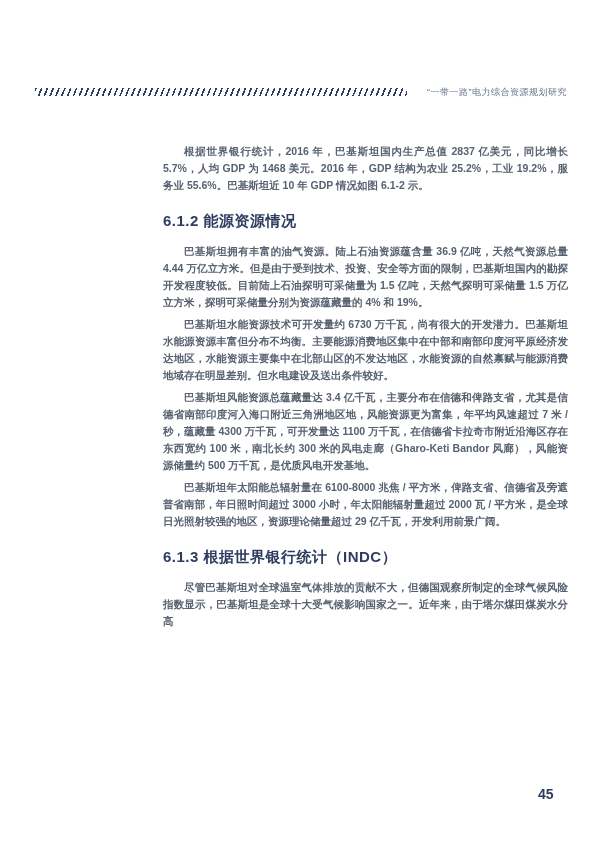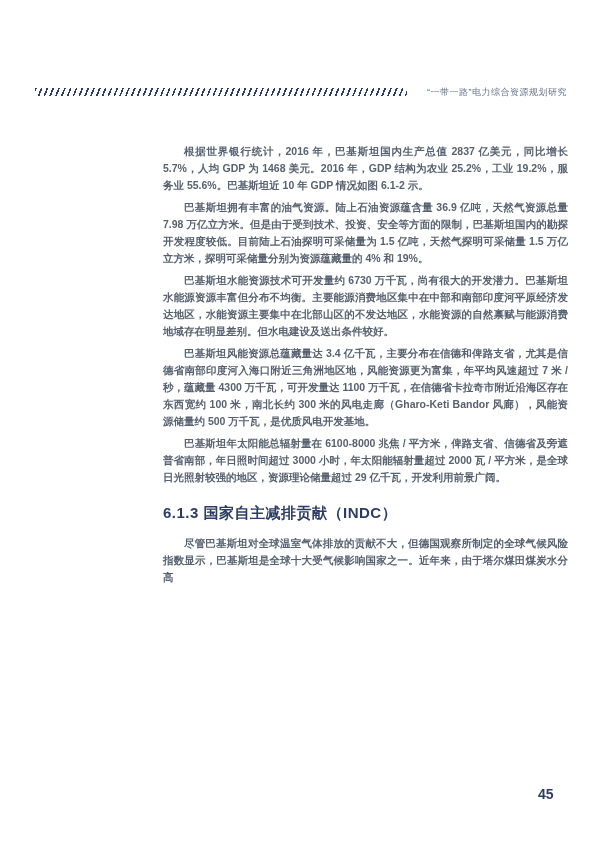--- a/index.html
+++ b/index.html
@@ -79,23 +79,24 @@
 
 <div class="page">
 
   <header class="doc-header">
     <div class="hatch"></div>
     <div class="running-title">“一带一路”电力综合资源规划研究</div>
   </header>
 
   <main class="content">
     <p>根据世界银行统计，2016 年，巴基斯坦国内生产总值 2837 亿美元，同比增长 5.7%，人均 GDP 为 1468 美元。2016 年，GDP 结构为农业 25.2%，工业 19.2%，服务业 55.6%。巴基斯坦近 10 年 GDP 情况如图 6.1-2 示。</p>
-    <p>巴基斯坦拥有丰富的油气资源。陆上石油资源蕴含量 36.9 亿吨，天然气资源总量 7.98 万亿立方米。但是由于受到技术、投资、安全等方面的限制，巴基斯坦国内的勘探开发程度较低。目前陆上石油探明可采储量为 1.5 亿吨，天然气探明可采储量 1.5 万亿立方米，探明可采储量分别为资源蕴藏量的 4% 和 19%。</p>
+    <h2>6.1.2 能源资源情况</h2>
+    <p>巴基斯坦拥有丰富的油气资源。陆上石油资源蕴含量 36.9 亿吨，天然气资源总量 4.44 万亿立方米。但是由于受到技术、投资、安全等方面的限制，巴基斯坦国内的勘探开发程度较低。目前陆上石油探明可采储量为 1.5 亿吨，天然气探明可采储量 1.5 万亿立方米，探明可采储量分别为资源蕴藏量的 4% 和 19%。</p>
     <p>巴基斯坦水能资源技术可开发量约 6730 万千瓦，尚有很大的开发潜力。巴基斯坦水能源资源丰富但分布不均衡。主要能源消费地区集中在中部和南部印度河平原经济发达地区，水能资源主要集中在北部山区的不发达地区，水能资源的自然禀赋与能源消费地域存在明显差别。但水电建设及送出条件较好。</p>
     <p>巴基斯坦风能资源总蕴藏量达 3.4 亿千瓦，主要分布在信德和俾路支省，尤其是信德省南部印度河入海口附近三角洲地区地，风能资源更为富集，年平均风速超过 7 米 / 秒，蕴藏量 4300 万千瓦，可开发量达 1100 万千瓦，在信德省卡拉奇市附近沿海区存在东西宽约 100 米，南北长约 300 米的风电走廊（Gharo-Keti Bandor 风廊），风能资源储量约 500 万千瓦，是优质风电开发基地。</p>
     <p>巴基斯坦年太阳能总辐射量在 6100-8000 兆焦 / 平方米，俾路支省、信德省及旁遮普省南部，年日照时间超过 3000 小时，年太阳能辐射量超过 2000 瓦 / 平方米，是全球日光照射较强的地区，资源理论储量超过 29 亿千瓦，开发利用前景广阔。</p>
-    <h2>6.1.3 国家自主减排贡献（INDC）</h2>
+    <h2>6.1.3 根据世界银行统计（INDC）</h2>
     <p>尽管巴基斯坦对全球温室气体排放的贡献不大，但德国观察所制定的全球气候风险指数显示，巴基斯坦是全球十大受气候影响国家之一。近年来，由于塔尔煤田煤炭水分高</p>
   </main>
 
   <div class="page-number">45</div>
 
 </div>
 
 </body></html>

